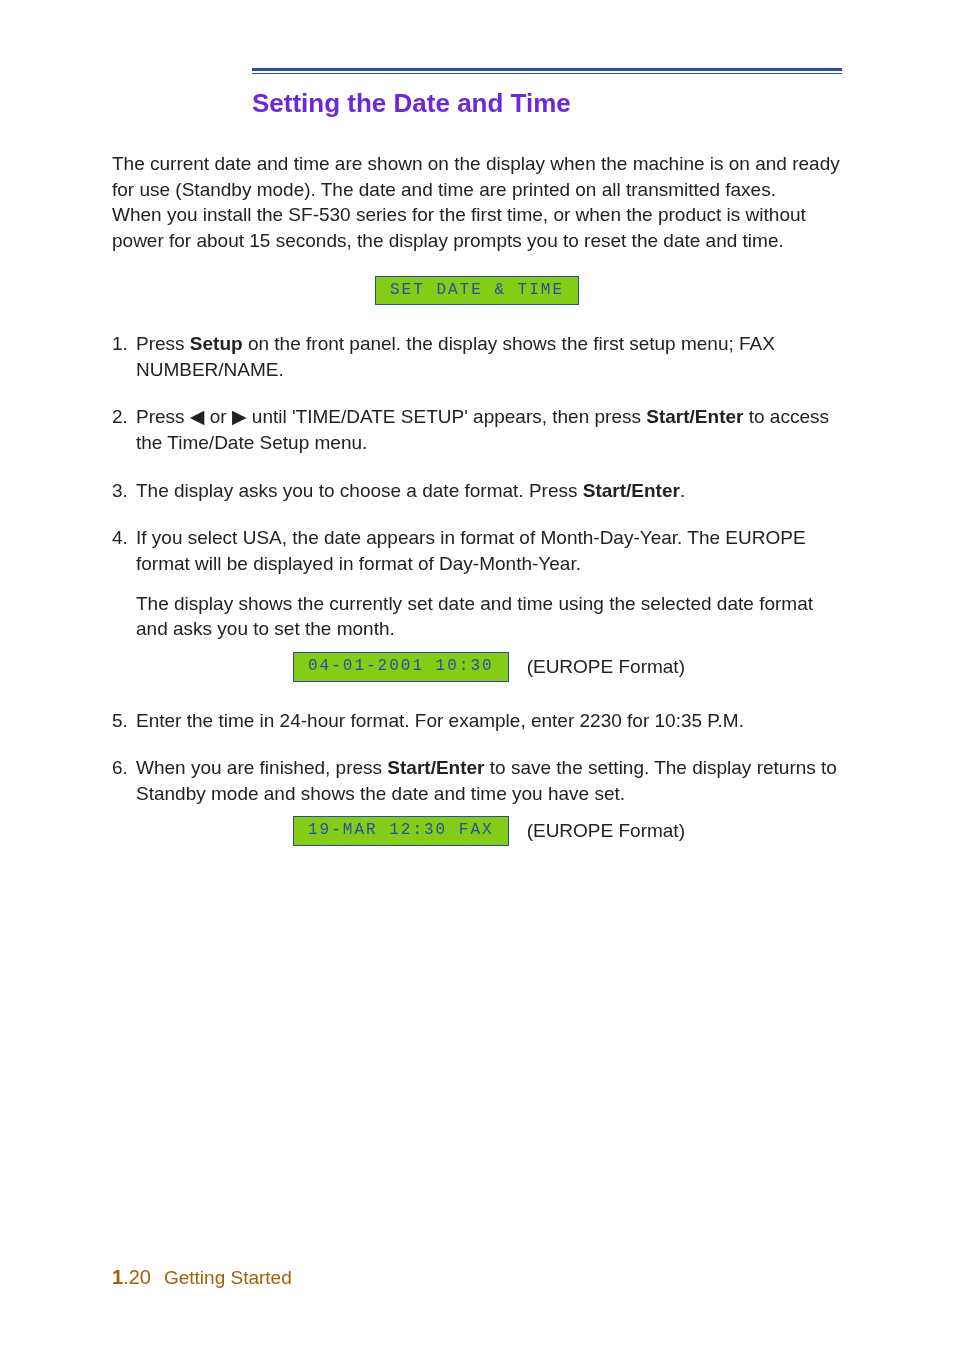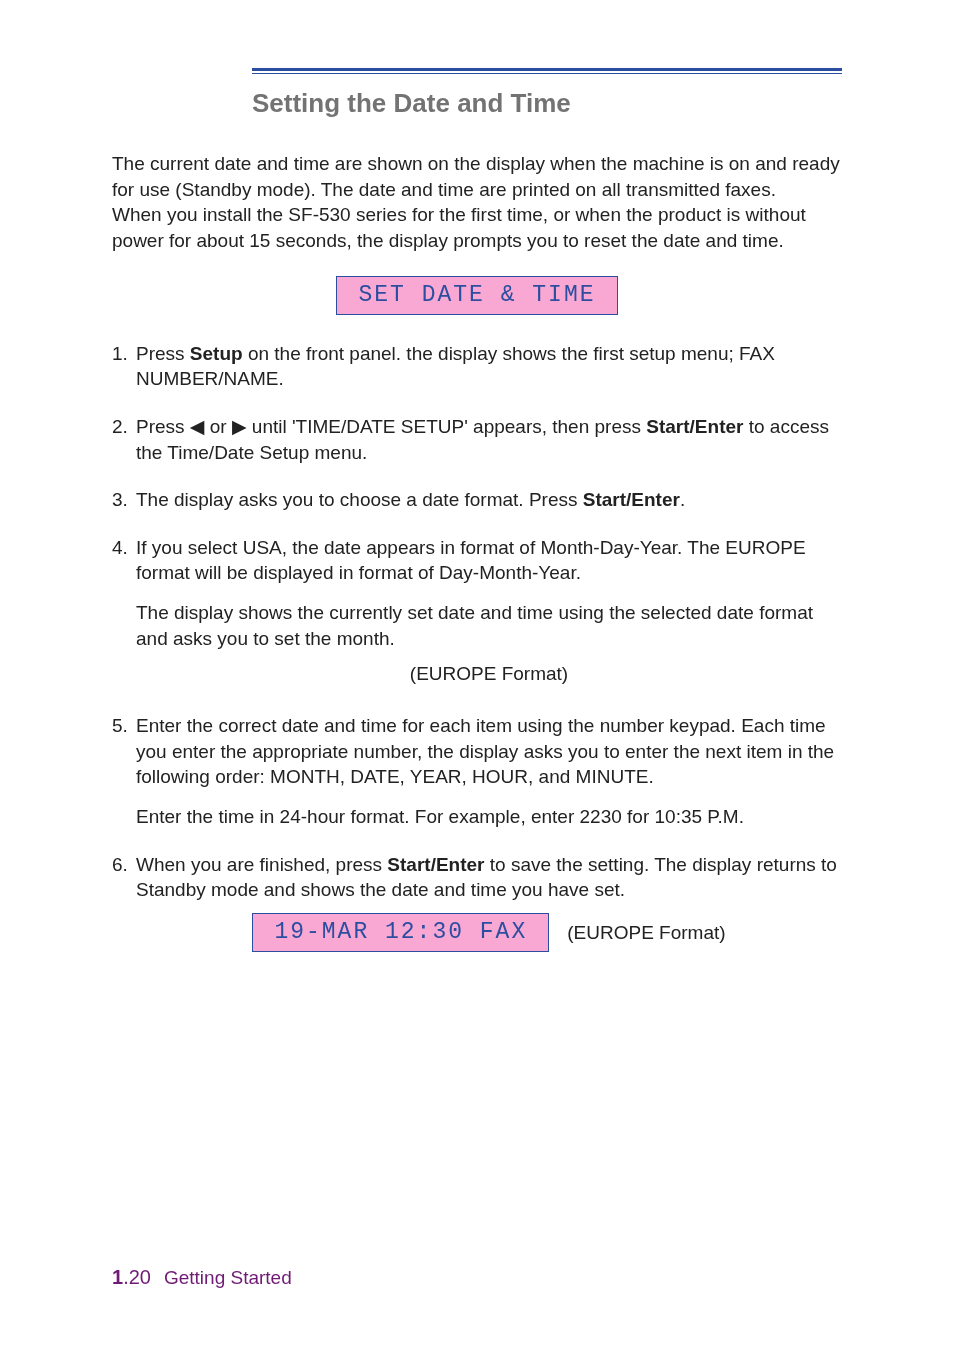--- a/index.html
+++ b/index.html
@@ -35,21 +35,21 @@
   }
   .top-rule-wrap .top-rule-gap,
   .top-rule-wrap .top-rule-thin {
     width: 100%;
   }
   .heading {
     font-family: Arial, Helvetica, sans-serif;
     font-weight: bold;
     font-size: 26px;
     margin: 0 0 32px 140px;
-    color: #737373;
+    color: #6d28d9;
   }
   .content {
     font-size: 19px;
     line-height: 1.35;
     color: #222;
   }
   .para { margin: 0 0 22px 0; }
   .ol { list-style: none; padding: 0; margin: 0; }
   .li { margin: 0 0 22px 0; position: relative; padding-left: 24px; }
   .li-num { position: absolute; left: 0; top: 0; }
@@ -59,38 +59,38 @@
   .arrow { font-family: Arial, sans-serif; }
   .lcd-row {
     display: flex;
     align-items: center;
     justify-content: center;
     gap: 18px;
     margin: 10px 0 26px 0;
   }
   .lcd-box {
     border: 1px solid #2c4ea0;
-    background: #f9a8d4;
+    background: #84cc16;
     color: #2c4ea0;
     font-family: "Courier New", monospace;
-    font-size: 23px;
+    font-size: 16px;
     letter-spacing: 2px;
-    padding: 3px 21px;
+    padding: 3px 14px;
     white-space: pre;
   }
   .lcd-caption {
     font-size: 19px;
     color: #222;
   }
   .footer {
     position: absolute;
     left: 112px;
     bottom: 60px;
     font-size: 18px;
-    color: #701a75;
+    color: #a16207;
   }
   .footer .pg-chap {
     font-family: Verdana, Geneva, sans-serif;
     font-weight: bold;
     font-size: 20px;
   }
   .footer .pg-rest {
     font-family: Verdana, Geneva, sans-serif;
     font-size: 20px;
   }
@@ -143,27 +143,27 @@
           <span>The display asks you to choose a date format. Press </span><span class="bold">Start/Enter</span><span>.</span>
         </span>
       </li>
 
       <li class="li">
         <span class="li-num">4.</span>
         <p class="sub">If you select USA, the date appears in format of Month-Day-Year. The EUROPE format will be displayed in format of Day-Month-Year.</p>
         <p class="sub">The display shows the currently set date and time using the selected date format and asks you to set the month.</p>
 
         <div class="lcd-row">
+          <div class="lcd-box">04-01-2001 10:30</div>
           <span class="lcd-caption">(EUROPE Format)</span>
         </div>
       </li>
 
       <li class="li">
         <span class="li-num">5.</span>
-        <span class="li-rest">Enter the correct date and time for each item using the number keypad. Each time you enter the appropriate number, the display asks you to enter the next item in the following order: MONTH, DATE, YEAR, HOUR, and MINUTE.</span>
         <p class="sub">Enter the time in 24-hour format. For example, enter 2230 for 10:35 P.M.</p>
       </li>
 
       <li class="li">
         <span class="li-num">6.</span>
         <span class="li-rest">
           <span>When you are finished, press </span><span class="bold">Start/Enter</span><span> to save the setting. The display returns to Standby mode and shows the date and time you have set.</span>
         </span>
 
         <div class="lcd-row">

